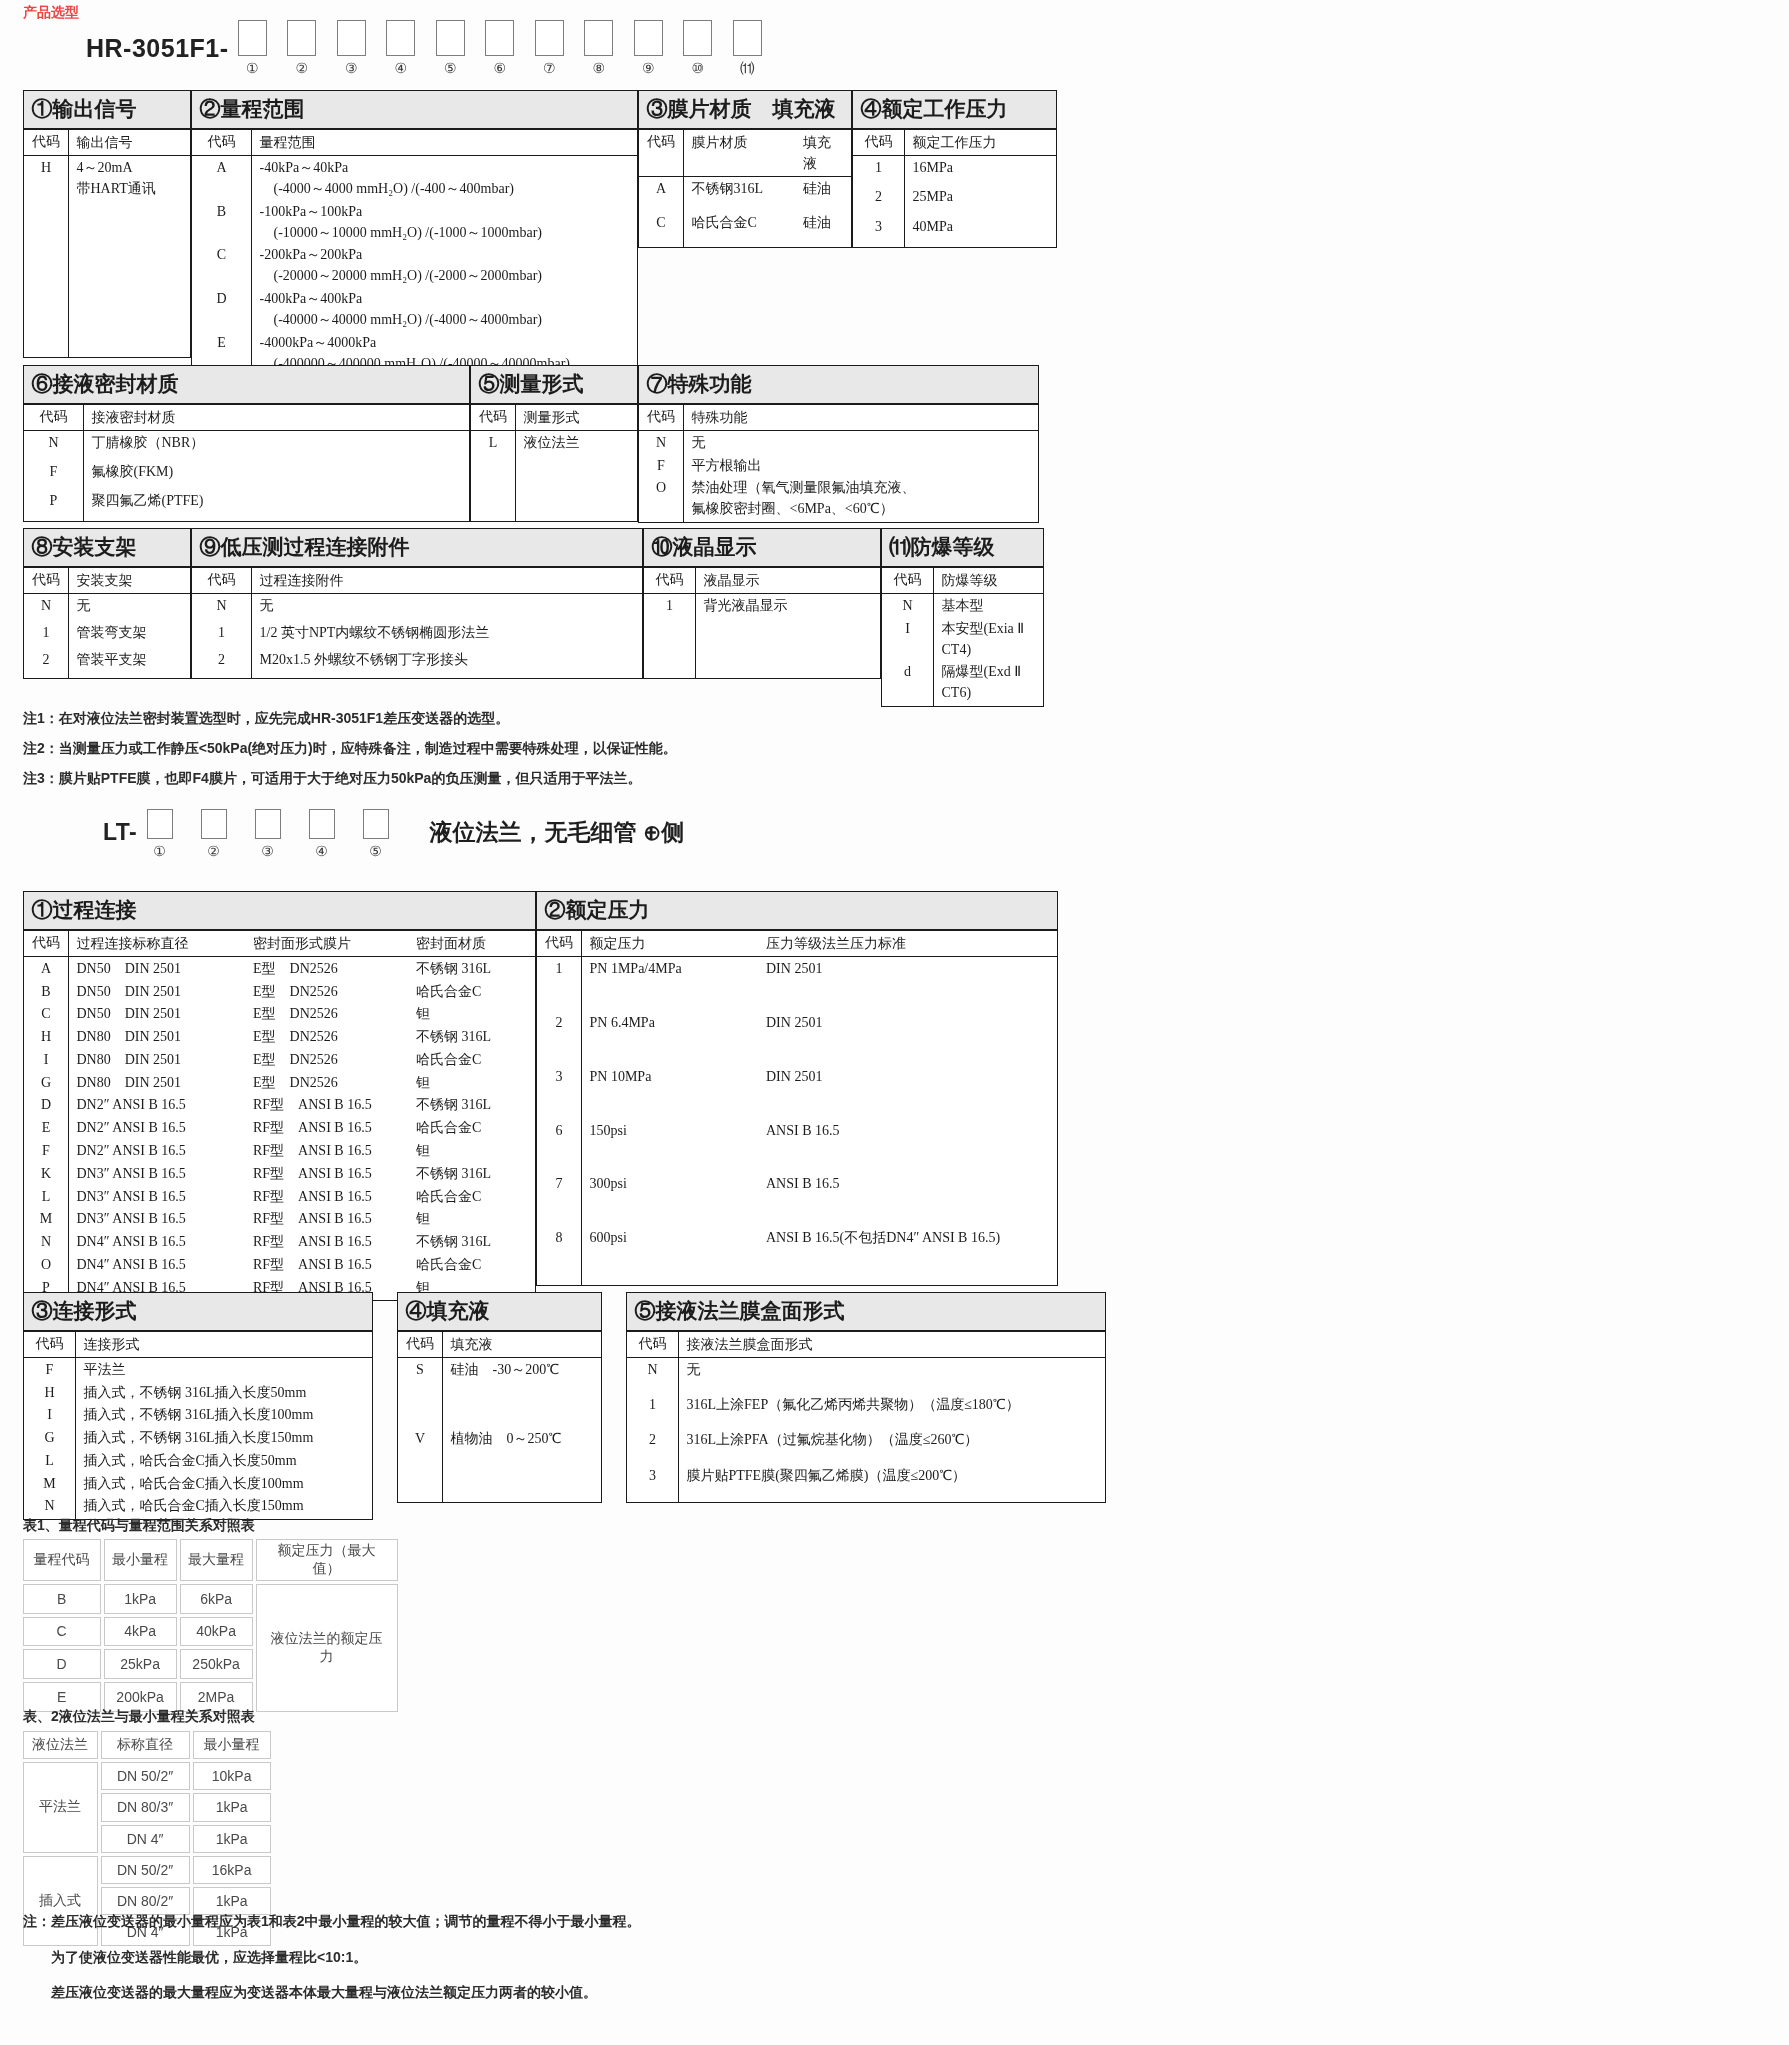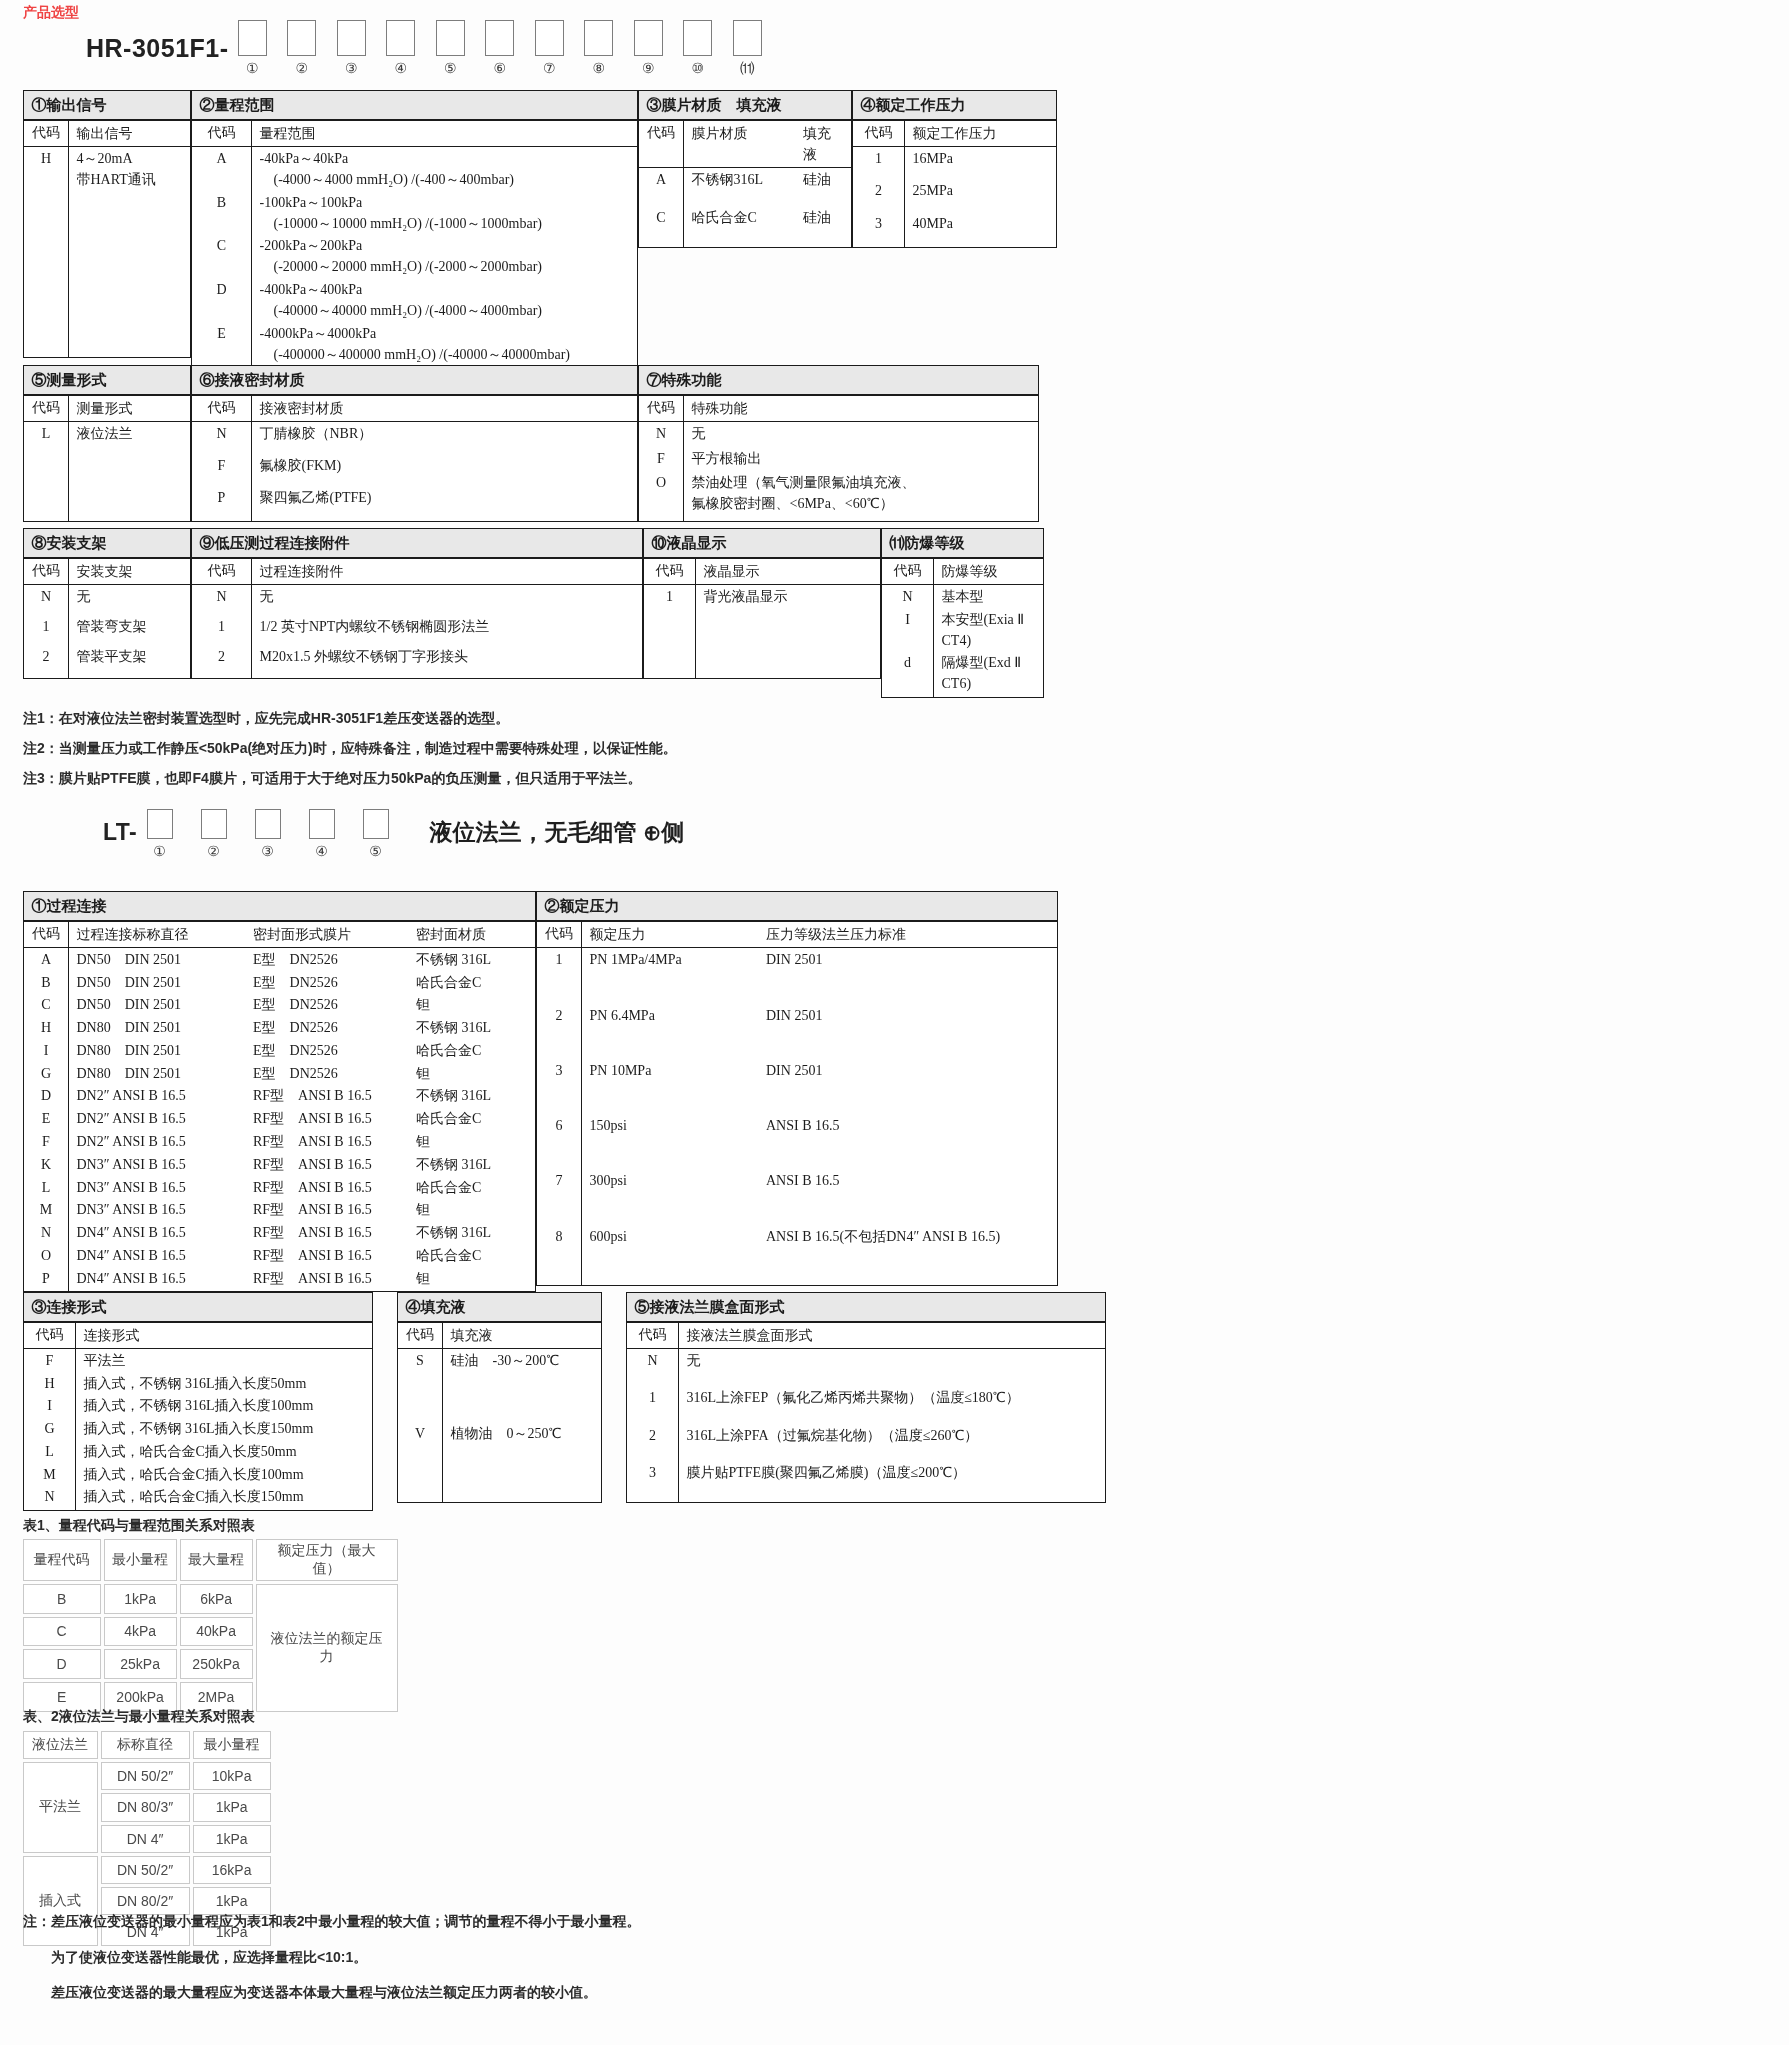--- a/index.html
+++ b/index.html
@@ -19,21 +19,21 @@
   #lt-row .box{width:24px;height:28px;}
   .lt-caption{font-size:23px;font-weight:700;margin-left:41px;line-height:1.35;color:#1e1e1e;white-space:nowrap;}
   .band{display:flex;align-items:flex-start;}
   #band1{left:23px;top:90px;}
   #band2{left:23px;top:365px;}
   #band3{left:23px;top:528px;}
   #ltband1{left:23px;top:891px;}
   #ltband2{left:23px;top:1292px;gap:24px;}
   table.ct{border-collapse:collapse;table-layout:fixed;font-family:"Liberation Serif",serif;font-size:14px;color:#1c1c1c;border:1.9px solid #1b1b1b;background:#fff;}
   .ct th,.ct td{border-left:0.9px solid #1b1b1b;padding:0.9px 7.5px;text-align:left;vertical-align:top;white-space:pre-line;overflow:hidden;line-height:1.5;}
-  .ct th.title{background:#e8e8e8;font-size:15px;font-weight:700;border-bottom:2.8px solid #1b1b1b;padding:2.8px 7.5px;white-space:nowrap;}
+  .ct th.title{background:#e8e8e8;font-size:21px;font-weight:700;border-bottom:2.8px solid #1b1b1b;padding:2.8px 7.5px;white-space:nowrap;}
   .ct tr.hdr th{font-weight:400;border-bottom:1.9px solid #1b1b1b;padding:1.9px 7.5px;}
   .ct td:first-child,.ct tr.hdr th:first-child{text-align:center;padding:0.9px 1.9px;}
   .ct.nosep td:nth-child(n+3),.ct.nosep tr.hdr th:nth-child(n+3){border-left:none;}
   .ct .fb td{height:100%;}
   .notes div{font-weight:700;font-size:14px;color:#2c2c2c;}
   #notes1{left:23px;top:710px;}
   #notes1 div{margin-bottom:12px;}
   #notes2{left:23px;top:1913px;}
   #notes2 div{margin-bottom:17.7px;}
   #notes2 div.ind{padding-left:28px;}
@@ -246,73 +246,73 @@
     <tbody class="fb">
         <tr>
           <td></td>
           <td></td>
         </tr>
       </tbody>
   </table>
 </div>
 
 <div class="abs band" id="band2">
+  <table class="ct" style="width:447px;height:157px">
+    <colgroup>
+        <col style="width:60px">
+        <col>
+      </colgroup>
+    <thead>
+      <tr>
+          <th class="title" colspan="2">⑥接液密封材质</th>
+        </tr>
+      <tr class="hdr">
+          <th>代码</th>
+          <th>接液密封材质</th>
+        </tr>
+    </thead>
+    <tbody>
+        <tr>
+          <td>N</td>
+          <td>丁腈橡胶（NBR）</td>
+        </tr>
+        <tr>
+          <td>F</td>
+          <td>氟橡胶(FKM)</td>
+        </tr>
+        <tr>
+          <td>P</td>
+          <td>聚四氟乙烯(PTFE)</td>
+        </tr>
+      </tbody>
+    <tbody class="fb">
+        <tr>
+          <td></td>
+          <td></td>
+        </tr>
+      </tbody>
+  </table>
   <table class="ct" style="width:168px;height:157px">
     <colgroup>
         <col style="width:45px">
         <col>
       </colgroup>
     <thead>
       <tr>
           <th class="title" colspan="2">⑤测量形式</th>
         </tr>
       <tr class="hdr">
           <th>代码</th>
           <th>测量形式</th>
         </tr>
     </thead>
     <tbody>
         <tr>
           <td>L</td>
           <td>液位法兰</td>
-        </tr>
-      </tbody>
-    <tbody class="fb">
-        <tr>
-          <td></td>
-          <td></td>
-        </tr>
-      </tbody>
-  </table>
-  <table class="ct" style="width:447px;height:157px">
-    <colgroup>
-        <col style="width:60px">
-        <col>
-      </colgroup>
-    <thead>
-      <tr>
-          <th class="title" colspan="2">⑥接液密封材质</th>
-        </tr>
-      <tr class="hdr">
-          <th>代码</th>
-          <th>接液密封材质</th>
-        </tr>
-    </thead>
-    <tbody>
-        <tr>
-          <td>N</td>
-          <td>丁腈橡胶（NBR）</td>
-        </tr>
-        <tr>
-          <td>F</td>
-          <td>氟橡胶(FKM)</td>
-        </tr>
-        <tr>
-          <td>P</td>
-          <td>聚四氟乙烯(PTFE)</td>
         </tr>
       </tbody>
     <tbody class="fb">
         <tr>
           <td></td>
           <td></td>
         </tr>
       </tbody>
   </table>
   <table class="ct" style="width:401px;height:157px">

